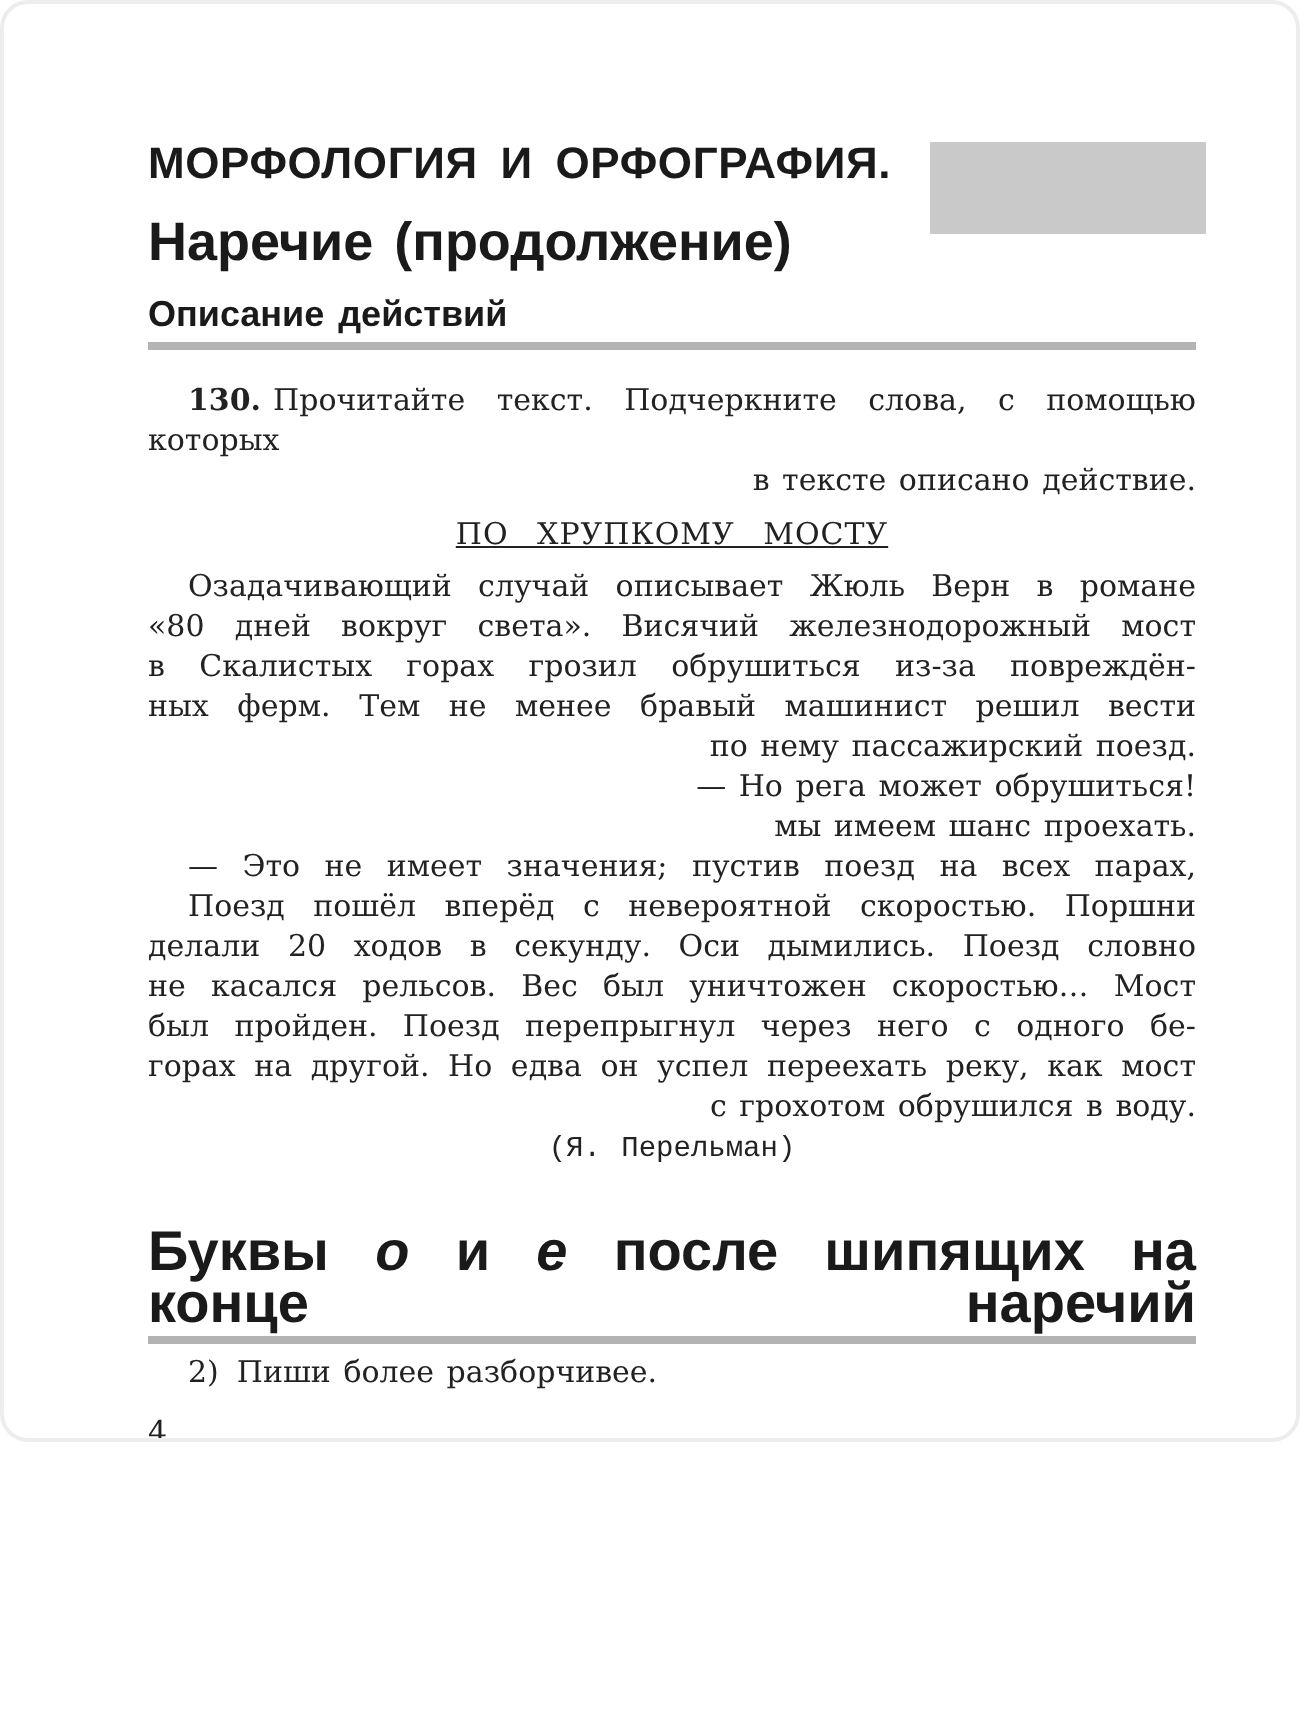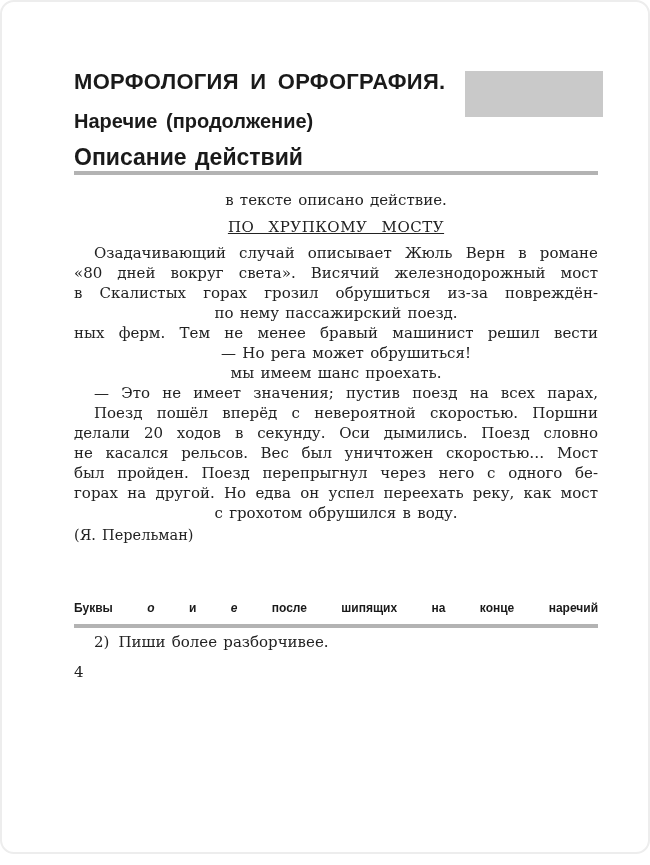--- a/index.html
+++ b/index.html
@@ -1,19 +1,19 @@
 <!DOCTYPE html>
 <html lang="ru"><head>
 <meta charset="utf-8">
 <style>
   html,body { margin:0; padding:0; background:#ffffff; }
   .page {
     position: relative;
     width: 650px;
-    height: 854px;
+    height: 721px;
     box-sizing: border-box;
     padding: 0 50px 0 72px;
     background: #ffffff;
     border: 2px solid #ededed;
     border-radius: 14px;
     color: #1f1f1f;
     overflow: hidden;
   }
 
   
@@ -30,37 +30,37 @@
   .gray-box {
     position: absolute;
     left: 463px; top: 69px;
     width: 138px; height: 46px;
     background: #c9c9c9;
   }
   .h2 {
     margin: 13px 0 0 0;
     font-family: "Liberation Sans", sans-serif;
     font-weight: bold;
-    font-size: 20px;
+    font-size: 27px;
     line-height: 24px;
     word-spacing: 3px;
     color: #1a1a1a;
   }
   .h3 {
     margin: 13px 0 0 0;
     font-family: "Liberation Sans", sans-serif;
     font-weight: bold;
-    font-size: 23px;
+    font-size: 18px;
     line-height: 22px;
     word-spacing: 2px;
     color: #1a1a1a;
   }
   .h3.wide {
-    margin-top: 50px;
-    font-size: 12px;
+    margin-top: 28px;
+    font-size: 28px;
     line-height: 26px;
     text-align: justify;
     text-align-last: justify;
   }
   .rule {
     height: 4px;
     background: #b3b3b3;
     margin-top: 3px;
   }
   .rule.r2 { margin-top: 3px; }
@@ -68,37 +68,38 @@
   
   .serif {
     font-family: "DejaVu Serif", "Liberation Serif", "DejaVu Sans", serif;
     font-size: 15px;
     line-height: 20px;
     color: #222222;
     word-spacing: 1.5px;
   }
   .exercise { margin-top: 15px; }
   .ex131 { margin-top: 14px; }
-  .line { text-align: center; }
+  .line { text-align: right; }
   .line.j { text-align: justify; text-align-last: justify; }
   .line.first { text-indent: 20px; }
   .ex-num { font-weight: bold; margin-right: 6px; }
 
   .story-title {
     margin-top: 7px;
     text-align: center;
     letter-spacing: 0.5px;
     word-spacing: 9px;
     text-decoration: underline;
   }
   .story { margin-top: 6px; }
   .attribution {
     margin-top: 2px;
-    text-align: left;
+    text-align: center;
     font-size: 14.5px;
+    font-family: Liberation Mono, monospace;
   }
   .answer-list { margin-top: 4px; line-height: 21px; padding-left: 20px; }
   .answer-num { margin-right: 9px; }
   .page-number {
     margin-top: 9px;
     font-size: 15px;
   }
 </style>
 </head>
 <body>
@@ -108,32 +109,33 @@
   <h1 class="h1"><span>МОРФОЛОГИЯ И ОРФОГРАФИЯ.</span><br></h1>
 
   <div class="gray-box"></div>
 
   <h2 class="h2">Наречие (продолжение)</h2>
 
   <h3 class="h3">Описание действий</h3>
   <div class="rule"></div>
 
   <div class="serif exercise" id="ex130">
+      <div class="line j first"><span class="ex-num">130.</span>Прочитайте текст. Подчеркните слова, с помощью которых</div>
       <div class="line">в тексте описано действие.</div>
     </div>
 
   <div class="serif story-title">ПО ХРУПКОМУ МОСТУ</div>
 
   <div class="serif story" id="story">
       <div>
         <div class="line j first">Озадачивающий случай описывает Жюль Верн в романе</div>
         <div class="line j">«80 дней вокруг света». Висячий железнодорожный мост</div>
         <div class="line j">в Скалистых горах грозил обрушиться из-за повреждён-</div>
+        <div class="line j">ных ферм. Тем не менее бравый машинист решил вести</div>
         <div class="line">по нему пассажирский поезд.</div>
-        <div class="line j">ных ферм. Тем не менее бравый машинист решил вести</div>
       </div>
       <div>
         <div class="line first">— Но рега может обрушиться!</div>
       </div>
       <div>
         <div class="line">мы имеем шанс проехать.</div>
         <div class="line j first">— Это не имеет значения; пустив поезд на всех парах,</div>
       </div>
       <div>
         <div class="line j first">Поезд пошёл вперёд с невероятной скоростью. Поршни</div>

